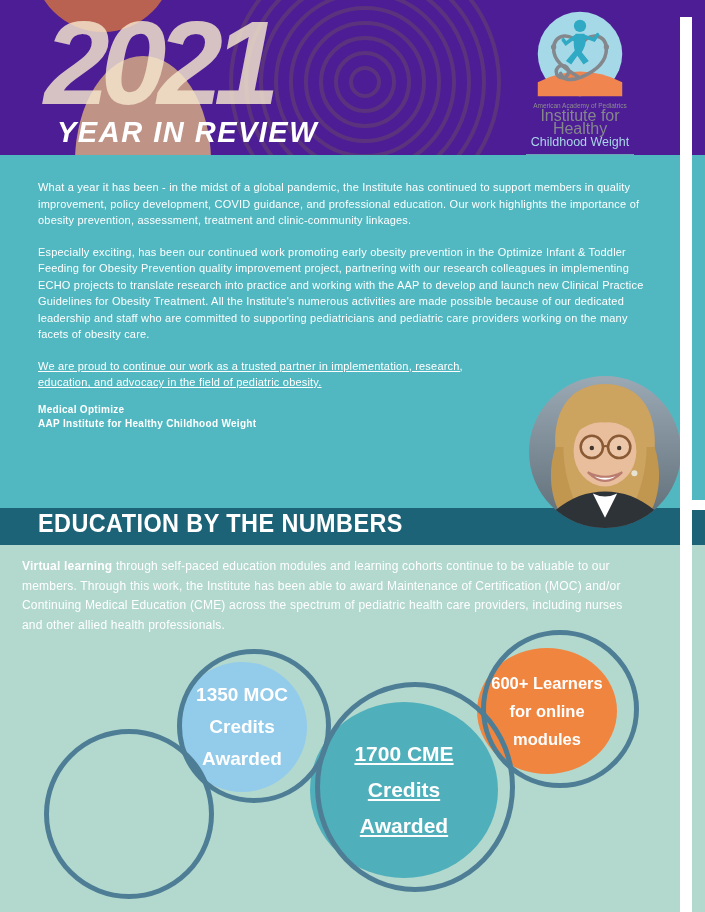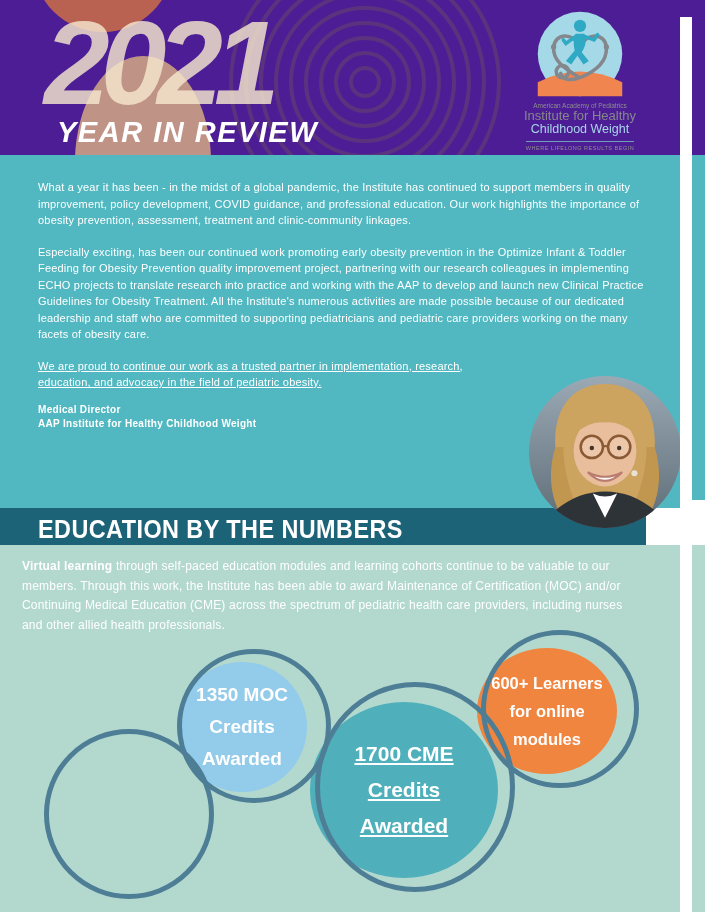--- a/index.html
+++ b/index.html
@@ -2,35 +2,35 @@
 <html><head>
 <meta charset="utf-8">
 <style>
   html,body{margin:0;padding:0;}
   body{font-family:"Liberation Sans",sans-serif;}
   .page{position:relative;width:705px;height:912px;overflow:hidden;background:#fff;}
 
   
   .header{position:absolute;left:0;top:0;width:705px;height:155px;background:#4c1d95;overflow:hidden;}
   .teal-section{position:absolute;left:0;top:155px;width:705px;height:353px;background:#51B8C1;}
-  .banner{position:absolute;left:0;top:508px;width:646px;height:37px;background:#1D6377;display:flex;align-items:flex-end;}
+  .banner{position:absolute;left:0;top:508px;width:705px;height:37px;background:#1D6377;display:flex;align-items:flex-start;}
   .mint-section{position:absolute;left:0;top:545px;width:705px;height:367px;background:#B3D8CE;}
 
   
   .dome{position:absolute;left:75px;top:56px;width:136px;height:212px;border-radius:50%;background:rgba(221,177,131,0.8);}
   .dark-circle{position:absolute;left:33px;top:-108px;width:140px;height:140px;border-radius:50%;background:rgba(205,110,70,0.85);}
   .rings-svg{position:absolute;left:0;top:0;}
   .year{position:absolute;left:44px;top:4px;font-size:118px;font-weight:bold;font-style:italic;letter-spacing:-9px;color:rgba(245,230,205,0.82);line-height:1;}
   .header-title{position:absolute;left:57px;top:116px;font-size:29px;font-weight:bold;font-style:italic;letter-spacing:1.5px;color:#ffffff;}
 
   
   .logo{position:absolute;left:519px;top:10px;width:122px;text-align:center;}
   .logo-disc{width:88px;height:88px;margin:0 auto;}
   .logo-org{font-size:6.5px;color:#8E8E8E;margin-top:4px;}
-  .logo-line1{font-size:13px;color:#85888B;line-height:13px;}
+  .logo-line1{font-size:16px;color:#85888B;line-height:13px;}
   .logo-line2{font-size:12.5px;color:#A9D5E8;line-height:14px;}
   .logo-tag{font-size:5.5px;color:#8E8E8E;letter-spacing:0.5px;border-top:1px solid #6FA0B5;margin-top:3px;padding-top:3px;display:inline-block;}
 
   
   .letter{position:absolute;left:38px;top:24px;width:620px;color:#ffffff;}
   .letter p{margin:0 0 15px 0;font-size:11px;line-height:16.5px;letter-spacing:0.2px;}
   .letter p.narrow{width:480px;margin-bottom:12px;text-decoration:underline;}
   .closing{font-size:11.5px;margin:10px 0 4px 0;}
   .sig-name{font-size:19px;font-weight:bold;letter-spacing:1px;margin:2px 0 6px 0;}
   .sig-role,.sig-org{font-size:10px;font-weight:bold;line-height:14px;letter-spacing:0.3px;}
@@ -106,21 +106,21 @@
       <div class="logo-line2">Childhood Weight</div>
       <div class="logo-tag">WHERE LIFELONG RESULTS BEGIN</div>
     </div>
   </div>
 
   <div class="teal-section">
     <div class="letter">
       <p>What a year it has been - in the midst of a global pandemic, the Institute has continued to support members in quality improvement, policy development, COVID guidance, and professional education. Our work highlights the importance of obesity prevention, assessment, treatment and clinic-community linkages.</p>
       <p>Especially exciting, has been our continued work promoting early obesity prevention in the Optimize Infant &amp; Toddler Feeding for Obesity Prevention quality improvement project, partnering with our research colleagues in implementing ECHO projects to translate research into practice and working with the AAP to develop and launch new Clinical Practice Guidelines for Obesity Treatment.  All the Institute's numerous activities are made possible because of our dedicated leadership and staff who are committed to supporting pediatricians and pediatric care providers working on the many facets of obesity care.</p>
       <p class="narrow">We are proud to continue our work as a trusted partner in implementation, research, education, and advocacy in the field of pediatric obesity.</p>
-      <div class="sig-role">Medical Director</div>
+      <div class="sig-role">Medical Optimize</div>
       <div class="sig-org">AAP Institute for Healthy Childhood Weight</div>
     </div>
   </div>
 
   <div class="portrait">
     <svg width="152" height="152" viewBox="0 0 150 150">
       <defs>
         <linearGradient id="bgGrad" x1="0" y1="0" x2="0" y2="1">
           <stop offset="0" stop-color="#9AA9B4"></stop>
             <stop offset="1" stop-color="#5E6C76"></stop>

